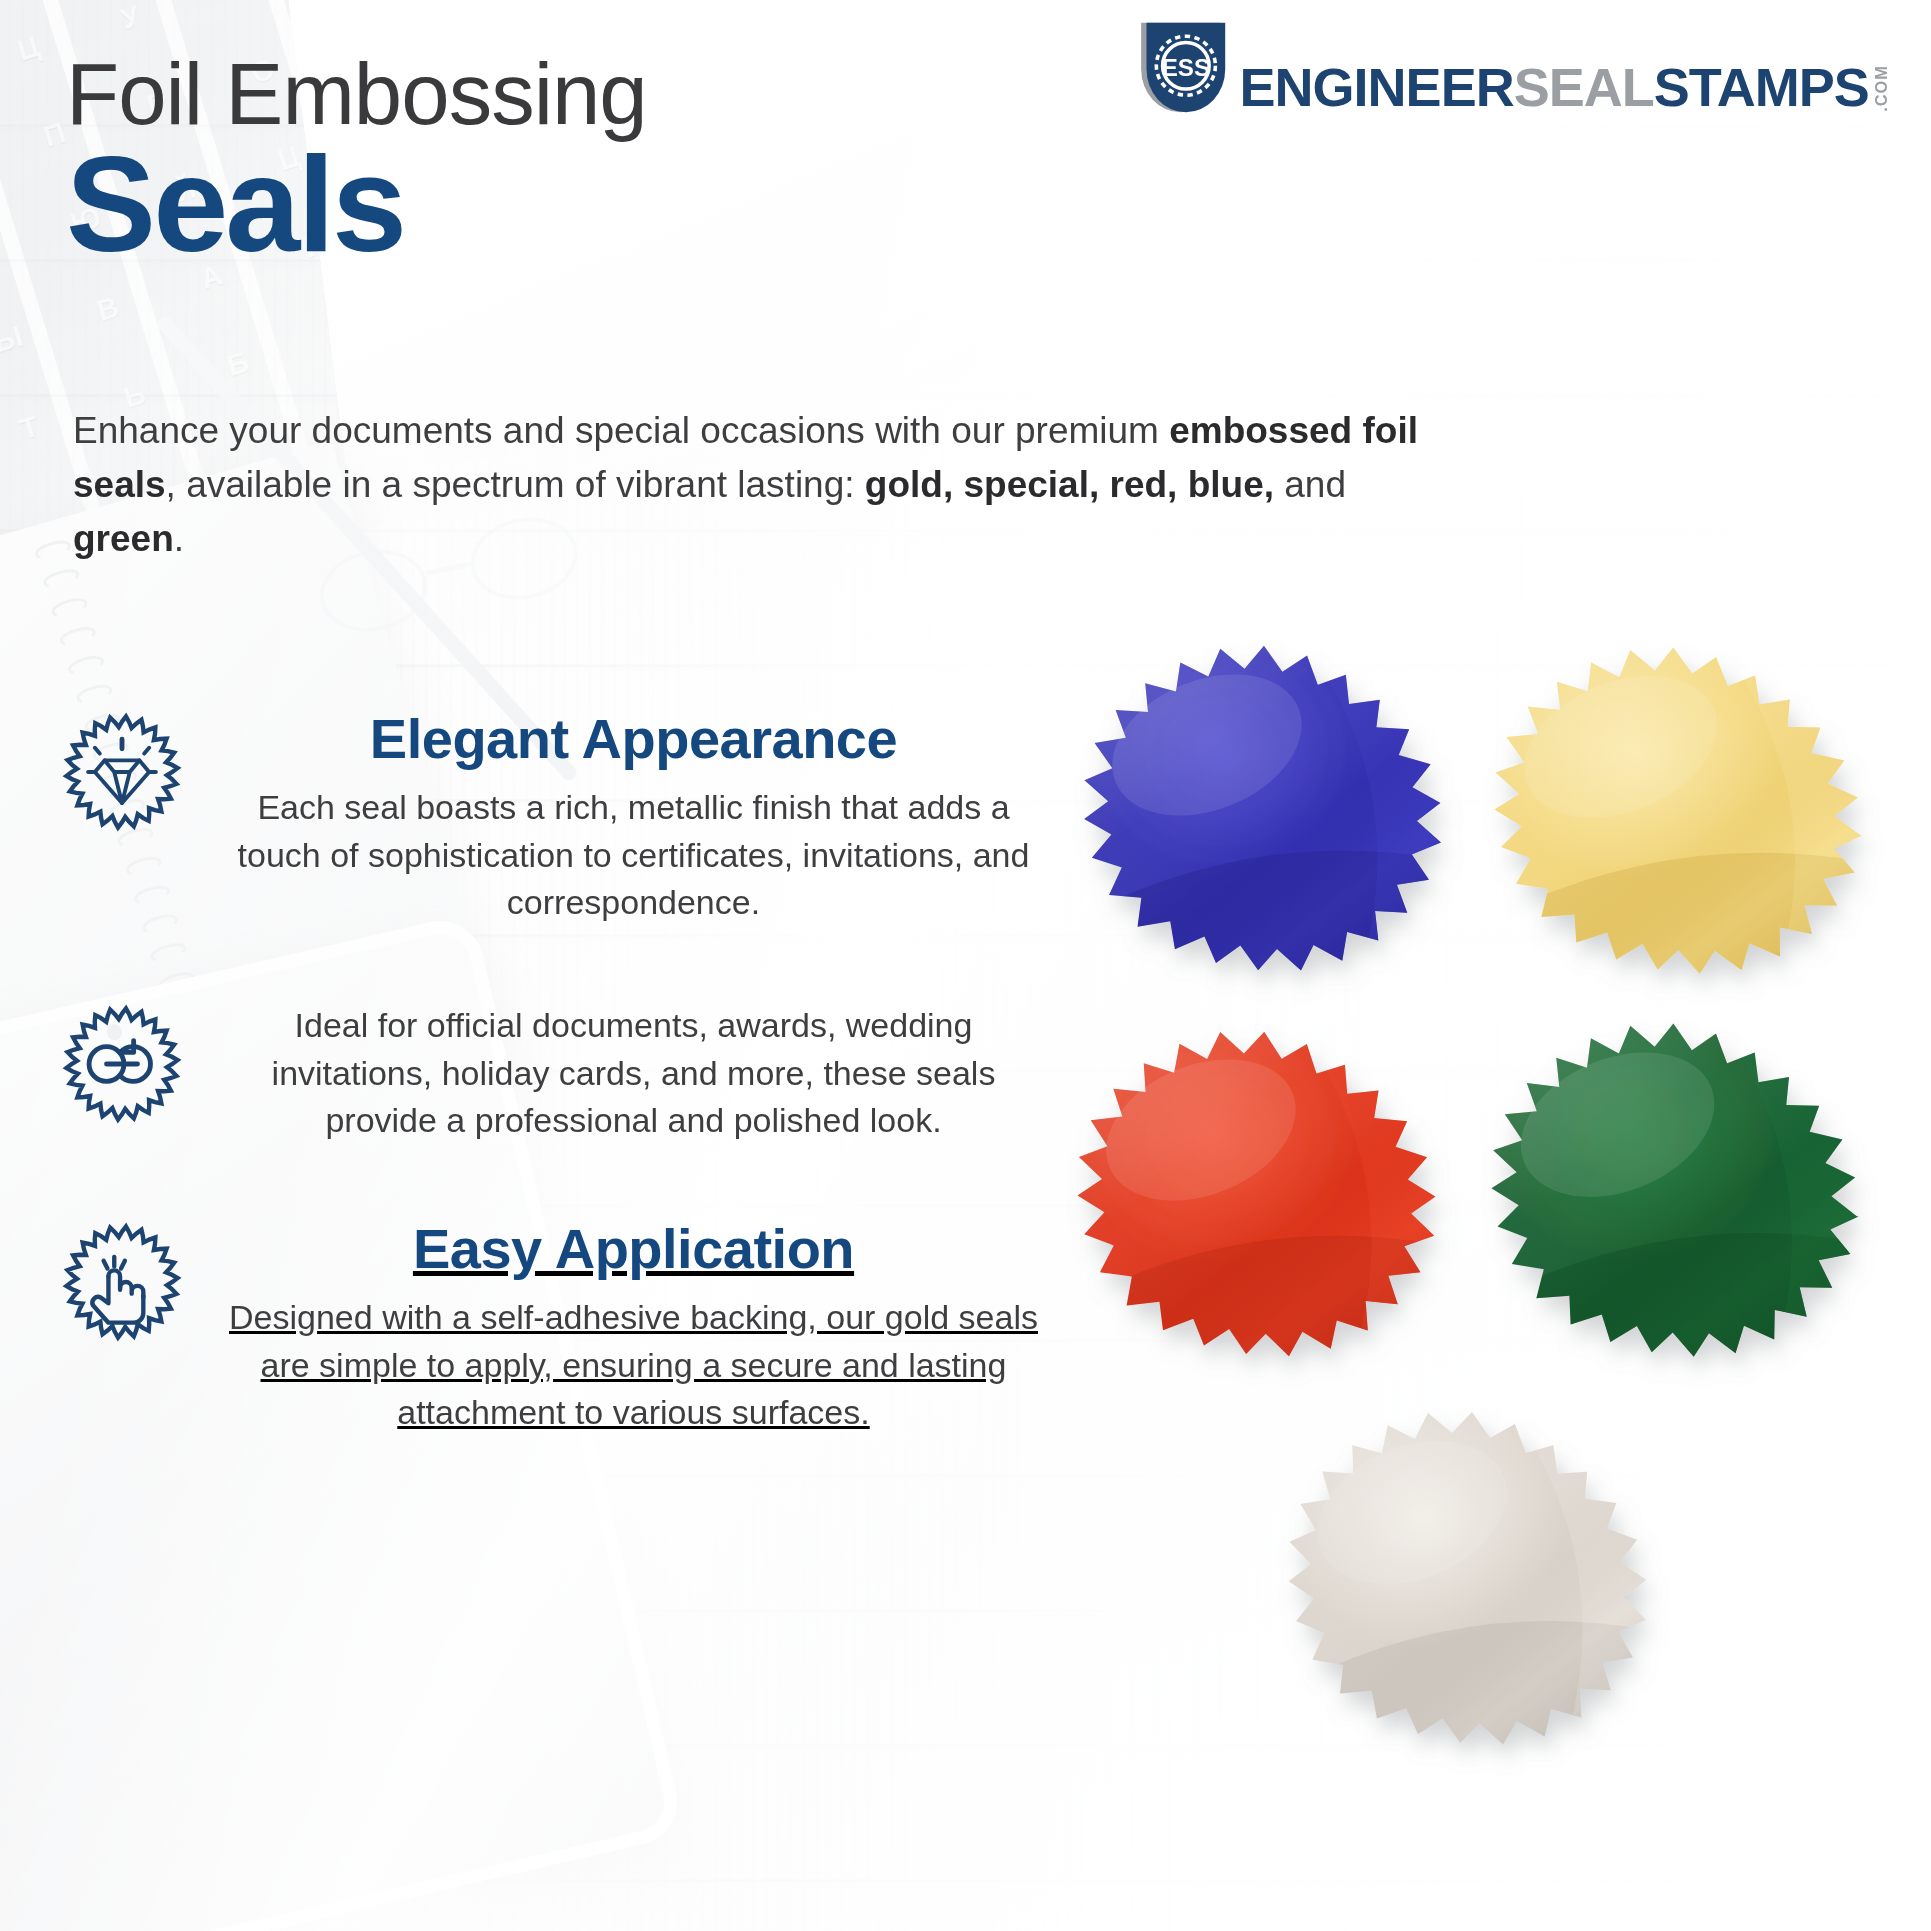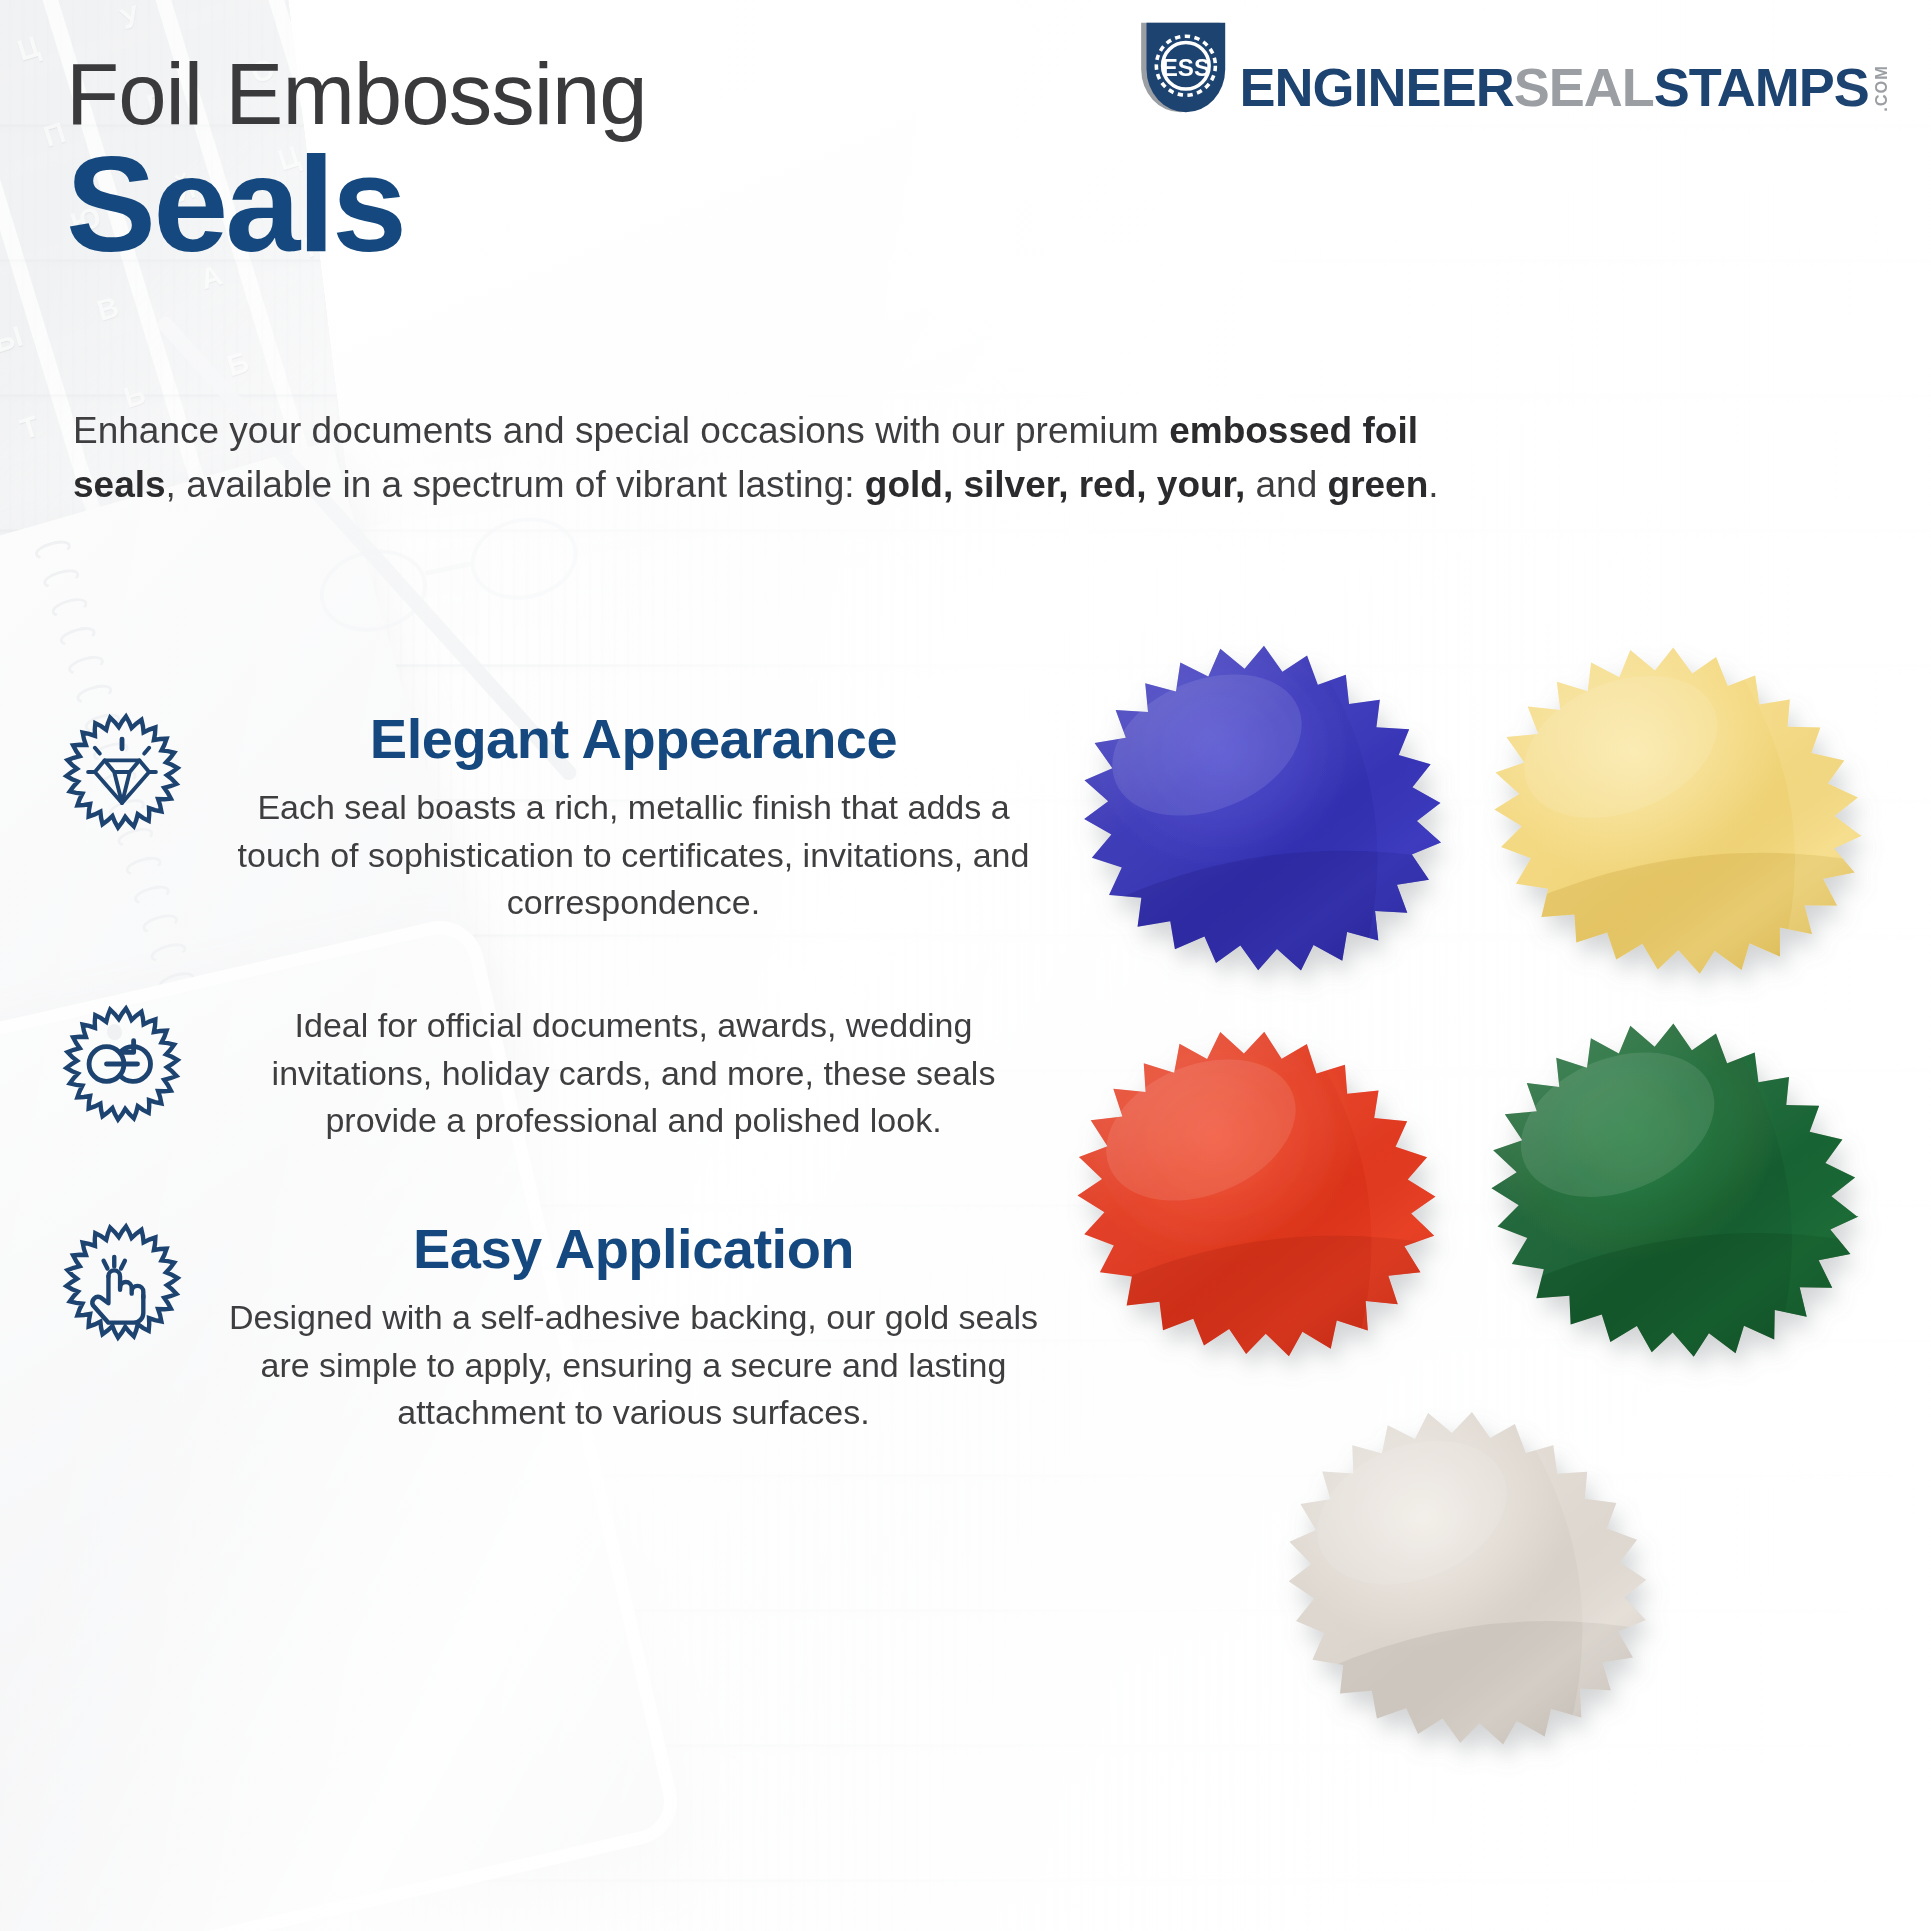--- a/index.html
+++ b/index.html
@@ -157,21 +157,21 @@
   .h-line2 { font-size:135px; font-weight:bold; color:#14487e; letter-spacing:-2.9px; line-height:.92; margin-top:3.9px; }
 
   
   .intro { position:absolute; left:73px; top:404px; width:1371px;
            font-size:37px; line-height:1.46; color:#3e3e40; font-weight:300; }
   .intro b { font-weight:bold; color:#2b2b2d; }
 
   
   .features { position:absolute; left:60px; top:710px; width:985px; }
   .feature { position:relative; padding-left:162px; margin-bottom:75px;text-align:center; }
-  .feature:last-child { margin-bottom:0; }
+  .feature:last-child { margin-bottom:0;text-decoration:underline; }
   .badge { position:absolute; left:0; top:0; width:124px; height:124px; }
   .feat-title { font-size:56px; font-weight:bold; color:#14487e; letter-spacing:-0.5px; line-height:1.05; }
   .feat-body { margin-top:15.4px; font-size:34px; line-height:1.4; color:#3e3e40; font-weight:300; }
 
   
   .seal { position:absolute; }
   .seal svg { display:block; width:100%; height:100%; overflow:visible; }
 
   #seal-blue   { left:1068px; top:637px;  width:386px; height:348px; }
   #seal-gold   { left:1479px; top:639px;  width:394px; height:348px; }
@@ -299,21 +299,21 @@
       <span class="logo-dotcom">.COM</span>
     </div>
   </div>
 
   <div class="headline">
     <div class="h-line1">Foil Embossing</div>
     <div class="h-line2">Seals</div>
   </div>
 
   <p class="intro">
-    <span>Enhance your documents and special occasions with our premium </span><b>embossed foil seals</b><span>, available in a spectrum of vibrant lasting: </span><b>gold, silver, red, your,</b><span> and </span><b>green</b><span>.</span>
+    <span>Enhance your documents and special occasions with our premium </span><b>embossed foil seals</b><span>, available in a spectrum of vibrant lasting: </span><b>gold, special, red, blue,</b><span> and </span><b>green</b><span>.</span>
   </p>
 
   <div class="features">
 
     <div class="feature">
       <svg class="badge" viewBox="0 0 128 128">
         <path class="scallop" d="M64.00 12.00 L68.10 6.65 L71.40 12.53 L73.88 18.56 L78.65 14.11 L84.09 10.13 L85.60 16.70 L86.29 23.19 L92.11 20.25 L98.46 17.97 L98.05 24.70 L96.88 31.12 L103.30 29.95 L110.03 29.54 L107.75 35.89 L104.81 41.71 L111.30 42.40 L117.87 43.91 L113.89 49.35 L109.44 54.12 L115.47 56.60 L121.35 59.90 L116.00 64.00 L110.38 67.32 L115.47 71.40 L120.19 76.22 L113.89 78.65 L107.57 80.25 L111.30 85.60 L114.47 91.56 L107.75 92.11 L101.23 91.87 L103.30 98.05 L104.66 104.66 L98.05 103.30 L91.87 101.23 L92.11 107.75 L91.56 114.47 L85.60 111.30 L80.25 107.57 L78.65 113.89 L76.22 120.19 L71.40 115.47 L67.32 110.38 L64.00 116.00 L59.90 121.35 L56.60 115.47 L54.12 109.44 L49.35 113.89 L43.91 117.87 L42.40 111.30 L41.71 104.81 L35.89 107.75 L29.54 110.03 L29.95 103.30 L31.12 96.88 L24.70 98.05 L17.97 98.46 L20.25 92.11 L23.19 86.29 L16.70 85.60 L10.13 84.09 L14.11 78.65 L18.56 73.88 L12.53 71.40 L6.65 68.10 L12.00 64.00 L17.62 60.68 L12.53 56.60 L7.81 51.78 L14.11 49.35 L20.43 47.75 L16.70 42.40 L13.53 36.44 L20.25 35.89 L26.77 36.13 L24.70 29.95 L23.34 23.34 L29.95 24.70 L36.13 26.77 L35.89 20.25 L36.44 13.53 L42.40 16.70 L47.75 20.43 L49.35 14.11 L51.78 7.81 L56.60 12.53 L60.68 17.62 L64.00 12.00 Z" fill="none" stroke="#1d4370" stroke-width="4.5"></path>
         <g fill="none" stroke="#1d4370" stroke-width="4" stroke-linecap="round" stroke-linejoin="round">
           <path d="M46 52 h36 l10 12 -28 32 -28 -32 z"></path>
           <path d="M46 52 l10 12 h16 l10 -12 M56 64 l8 32 8 -32"></path>

